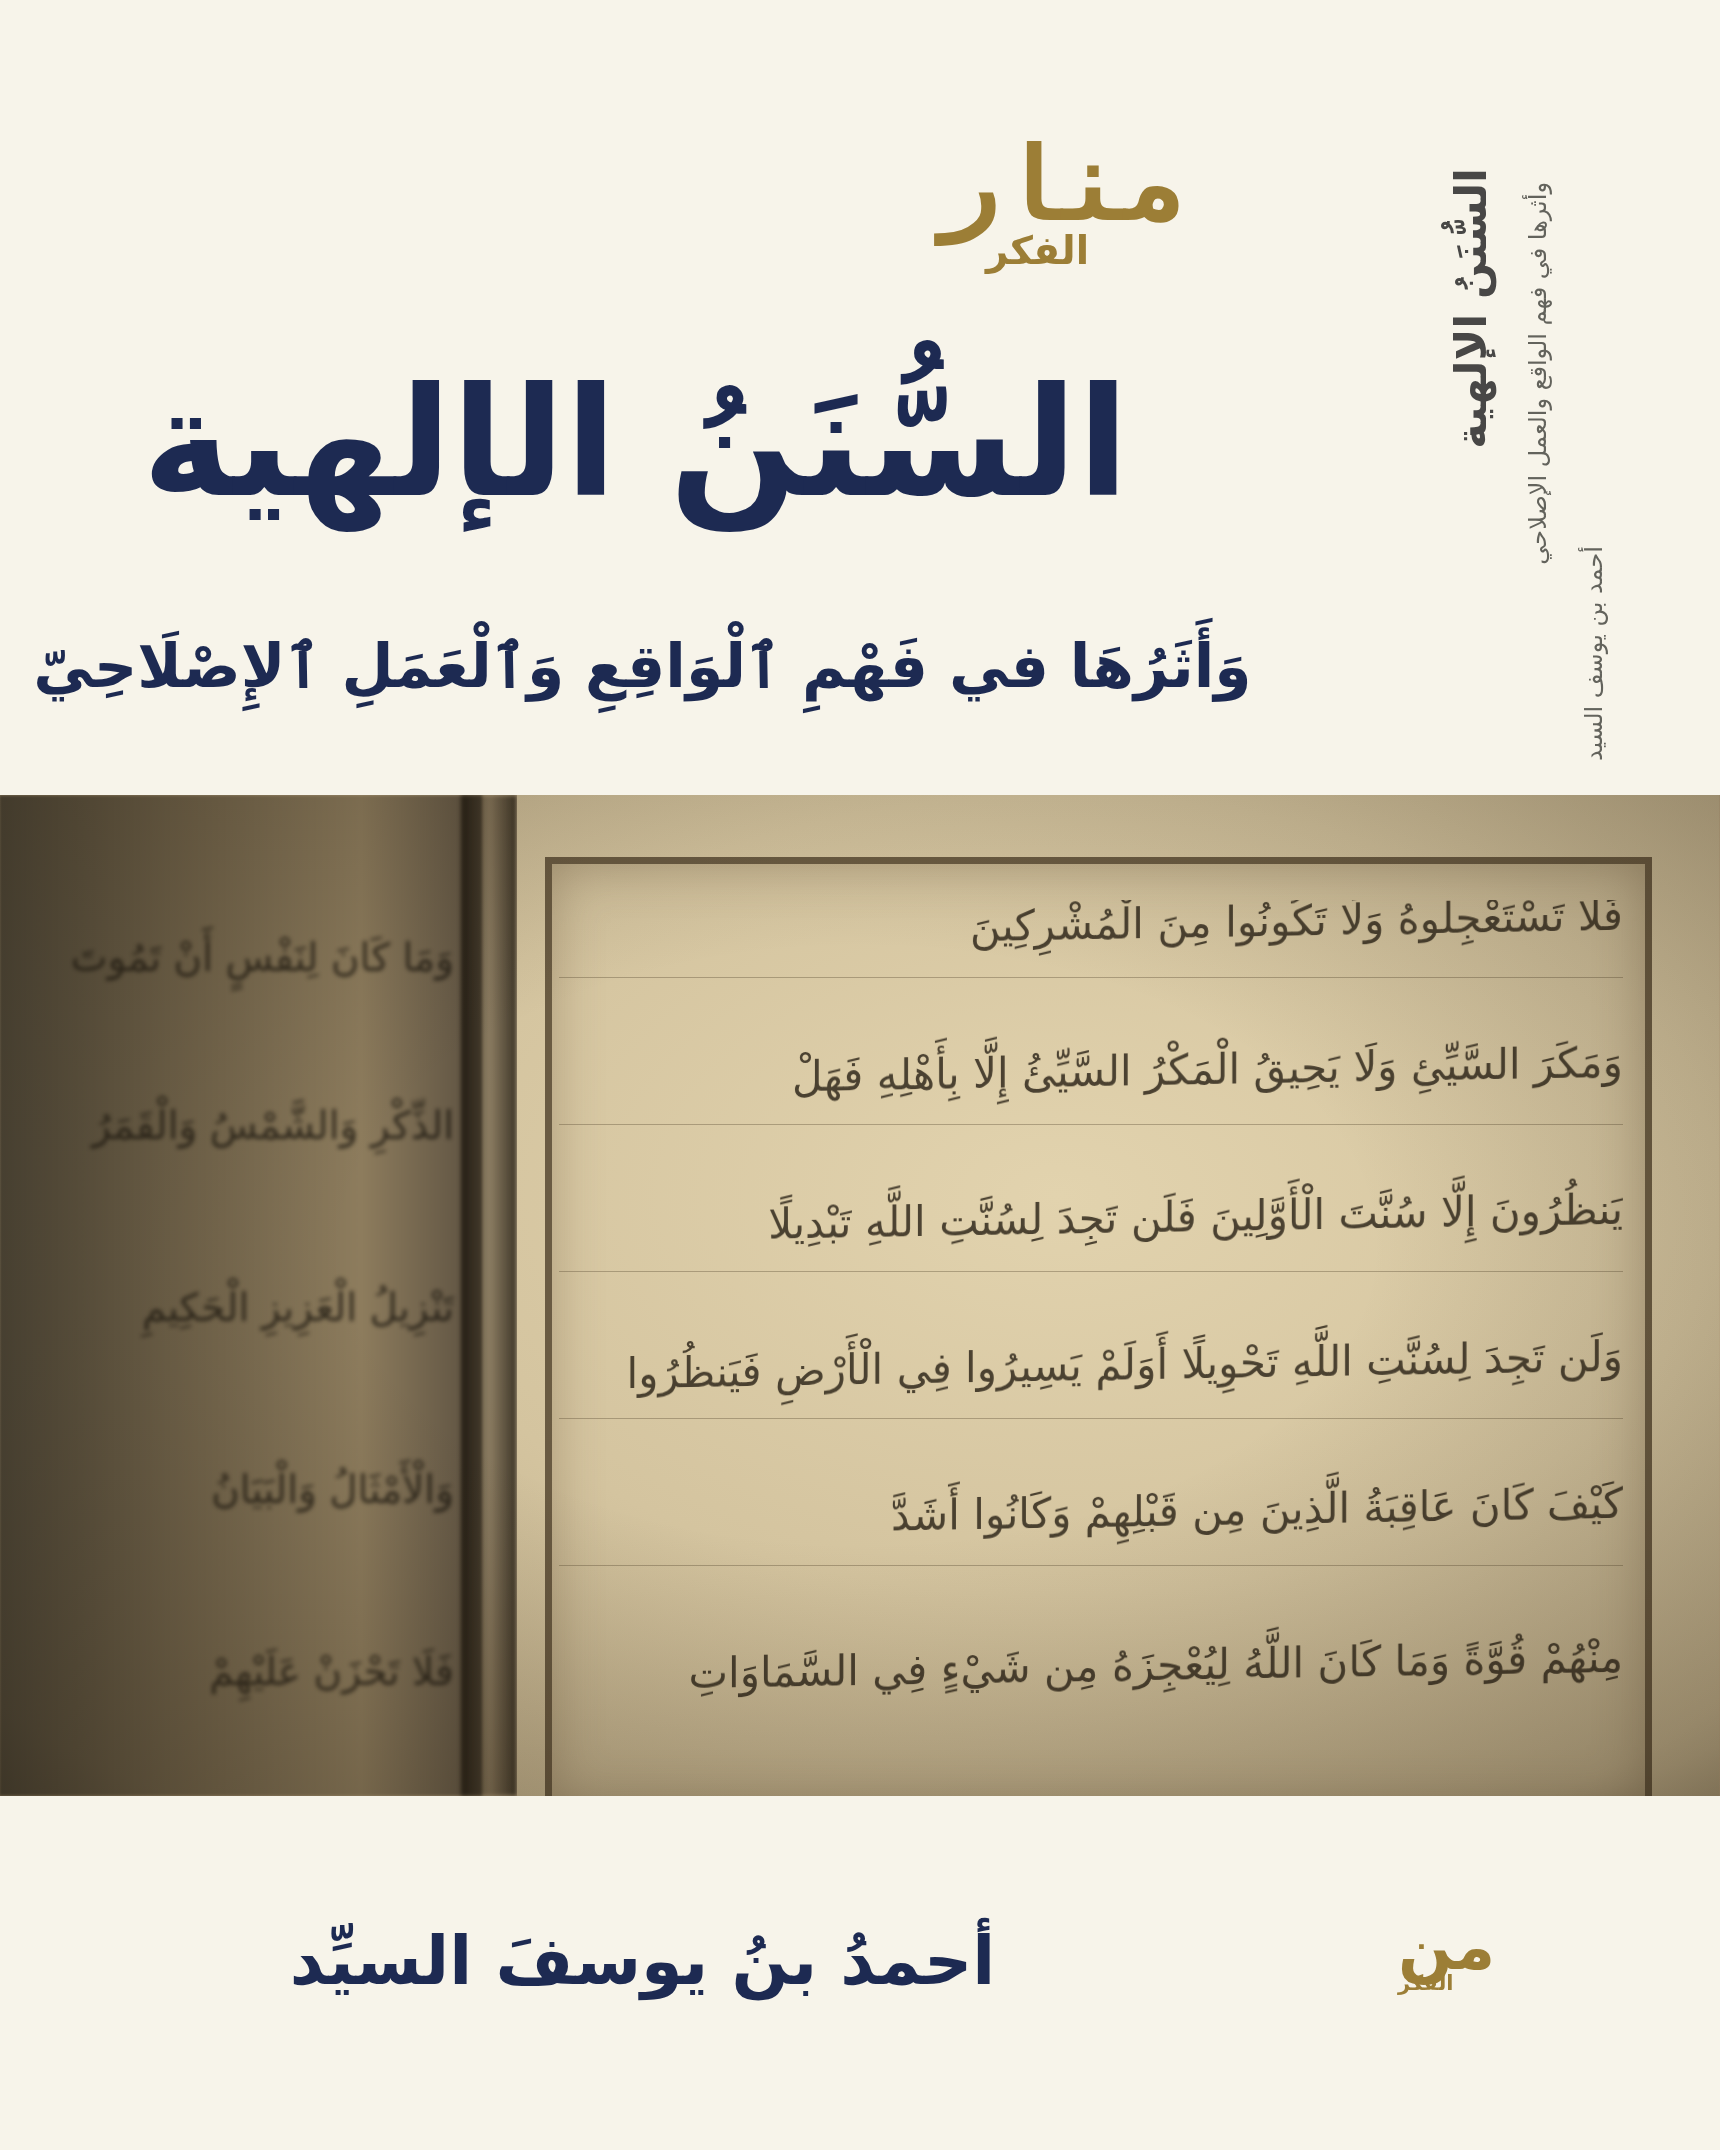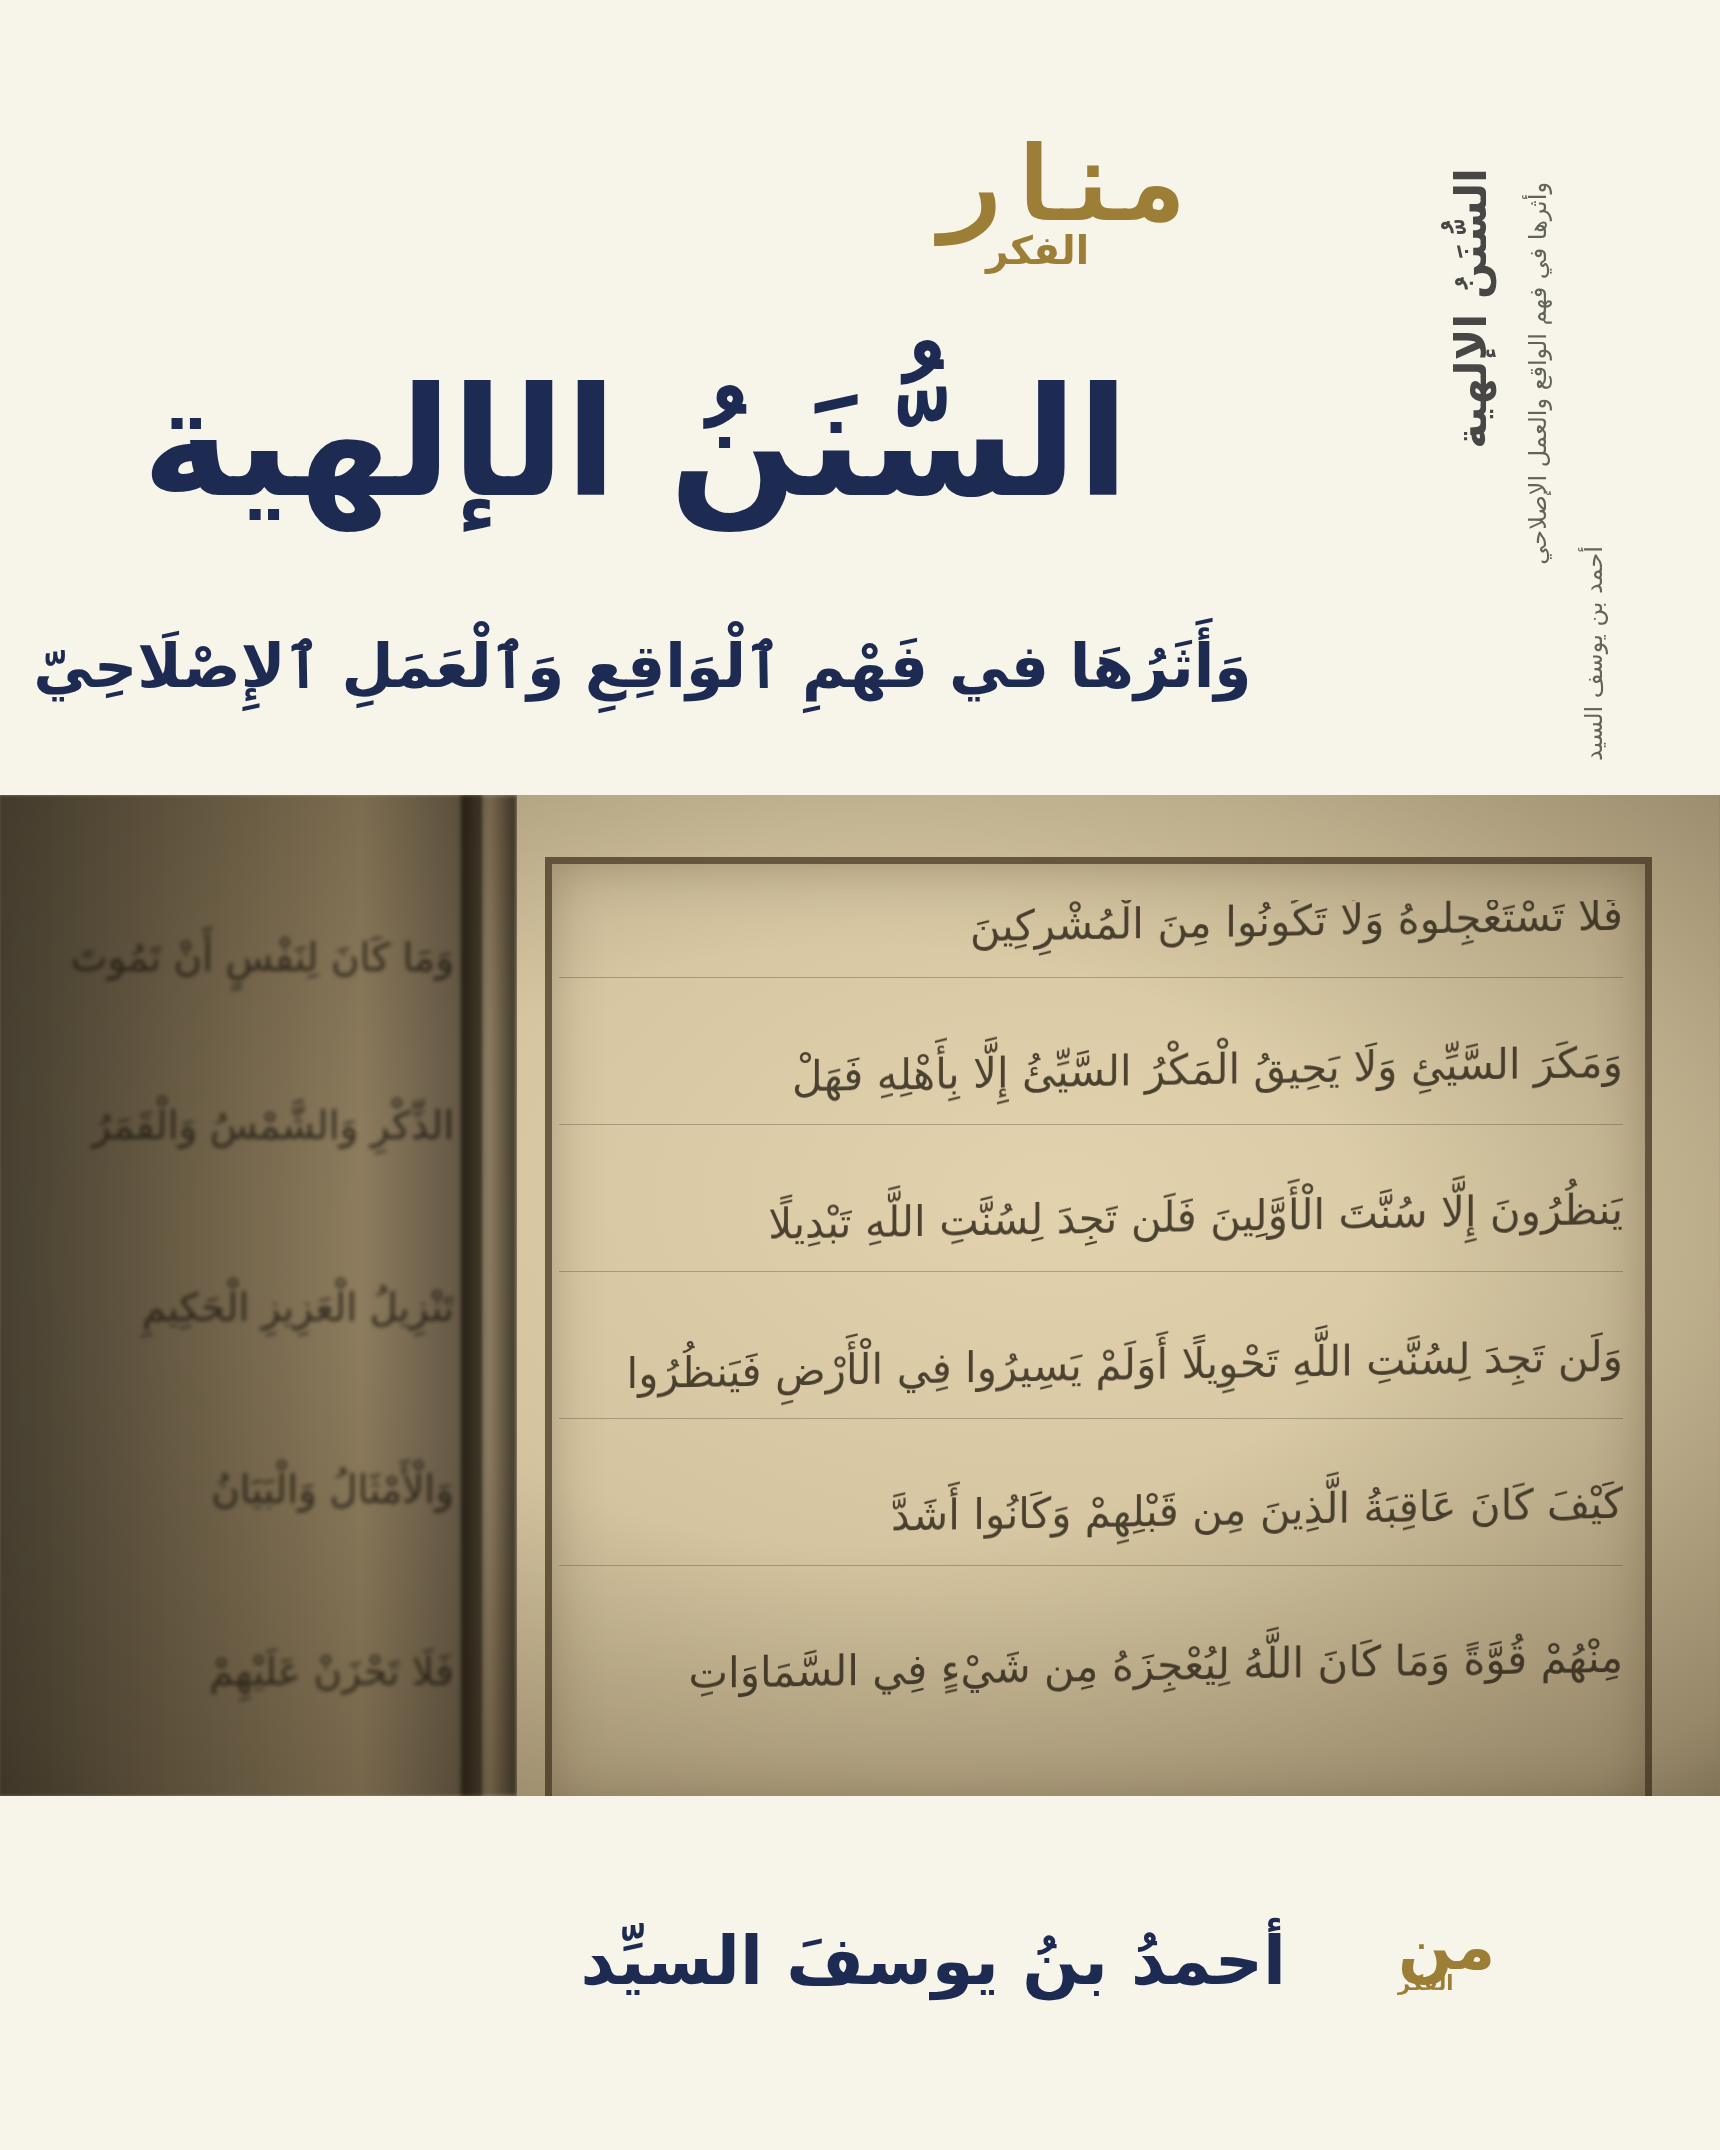--- a/index.html
+++ b/index.html
@@ -237,20 +237,21 @@
     top: 1796px;
     width: 1721px;
     height: 354px;
     background: #f7f4ea;
   }
   .author-name {
     position: absolute;
     left: 0;
     right: 434px;
     top: 126px;
+    text-align: center;
     color: #1d2a52;
     font-family: "DejaVu Sans", sans-serif;
     font-size: 67px;
     font-weight: 700;
     white-space: nowrap;
   }
   .imprint-mark {
     position: absolute;
     right: 161px;
     top: 119px;

